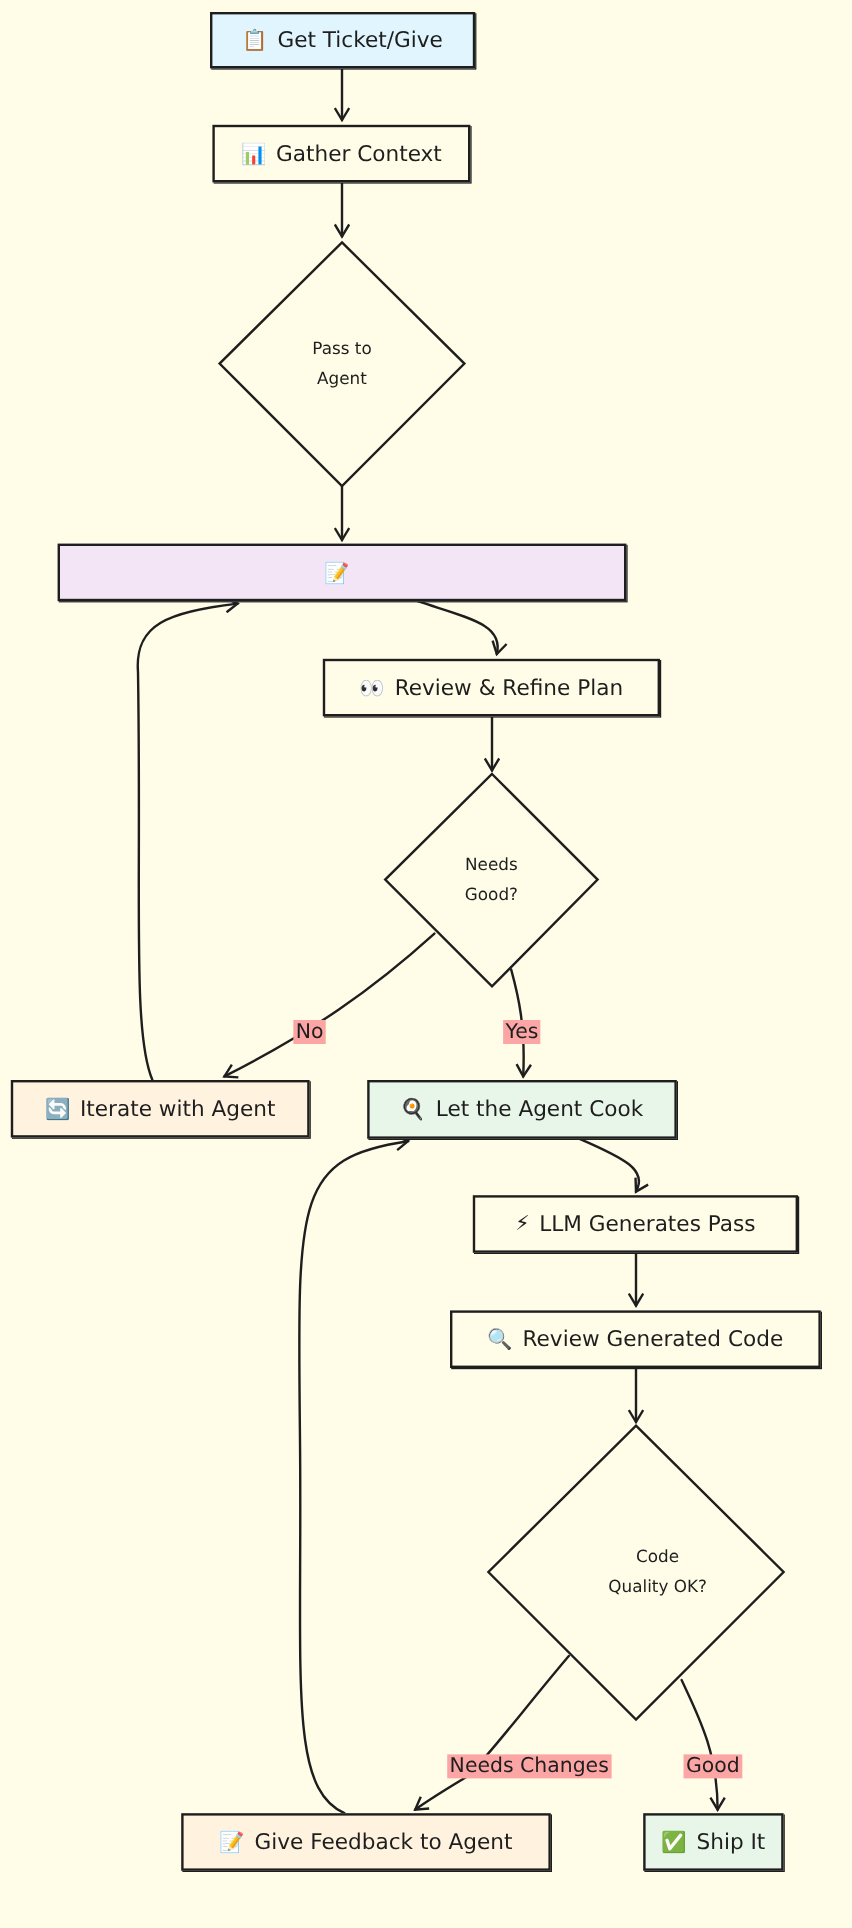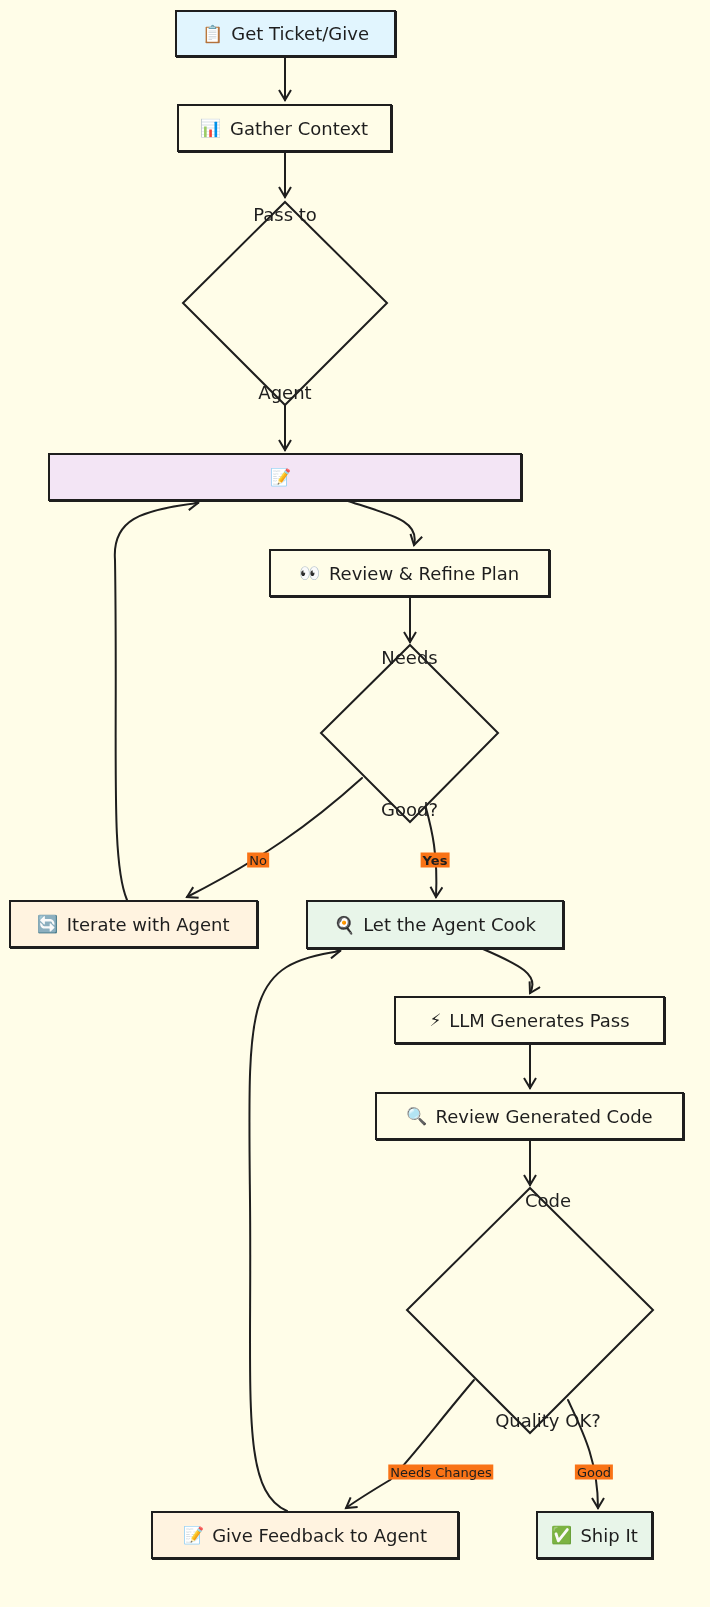--- a/index.html
+++ b/index.html
@@ -5,23 +5,23 @@
   html, body { margin:0; padding:0; }
   body { width:710px; height:1607px; background:#fffde8; position:relative; overflow:hidden;
          font-family:"DejaVu Sans", sans-serif; color:#1e1e1e; }
   svg#edges { position:absolute; left:0; top:0; }
   .node { position:absolute; box-sizing:border-box; border:2px solid #1e1e1e;
           display:flex; align-items:center; justify-content:center; font-size:18px;
           white-space:nowrap; box-shadow:1px 1px 0 #1e1e1e; }
   .node .ic { margin-right:8px; font-size:17px; }
   .diamond-wrap { position:absolute; }
   .diamond-text { position:absolute; left:0; top:0; width:100%; height:100%; display:flex;
-                  flex-direction:column; align-items:center; justify-content:space-between;
-                  font-size:18px; line-height:25px; text-align:center; }
-  .elabel { position:absolute; font-size:13px; background:#f97316; padding:0 2px; transform:translate(-50%,-50%); }
+                  flex-direction:column; align-items:center; justify-content:center;
+                  font-size:14px; line-height:25px; text-align:center; }
+  .elabel { position:absolute; font-size:17px; background:#fca5a5; padding:0 2px; transform:translate(-50%,-50%); }
 </style>
 </head>
 <body>
 
 <svg id="edges" width="710" height="1607">
   <defs>
     <marker id="arr" markerWidth="14" markerHeight="14" refX="11" refY="7" orient="auto" markerUnits="userSpaceOnUse">
       <path d="M1,1 L11,7 L1,13" fill="none" stroke="#1e1e1e" stroke-width="2"></path>
     </marker>
   </defs>
@@ -112,15 +112,15 @@
   <span class="ic">📝</span>
   <span>Give Feedback to Agent</span>
 </div>
 
 <div class="node" style="left:536px;top:1511px;width:117px;height:48px;background:#e8f5e9;">
   <span class="ic">✅</span>
   <span>Ship It</span>
 </div>
 
 <span class="elabel" style="left:258px;top:860px;">No</span>
-<span class="elabel" style="left:435px;top:860px;font-weight:bold;">Yes</span>
+<span class="elabel" style="left:435px;top:860px;">Yes</span>
 <span class="elabel" style="left:399px;top:1472px;margin-left:42px;">Needs Changes</span>
 <span class="elabel" style="left:594px;top:1472px;">Good</span>
 
 </body></html>

